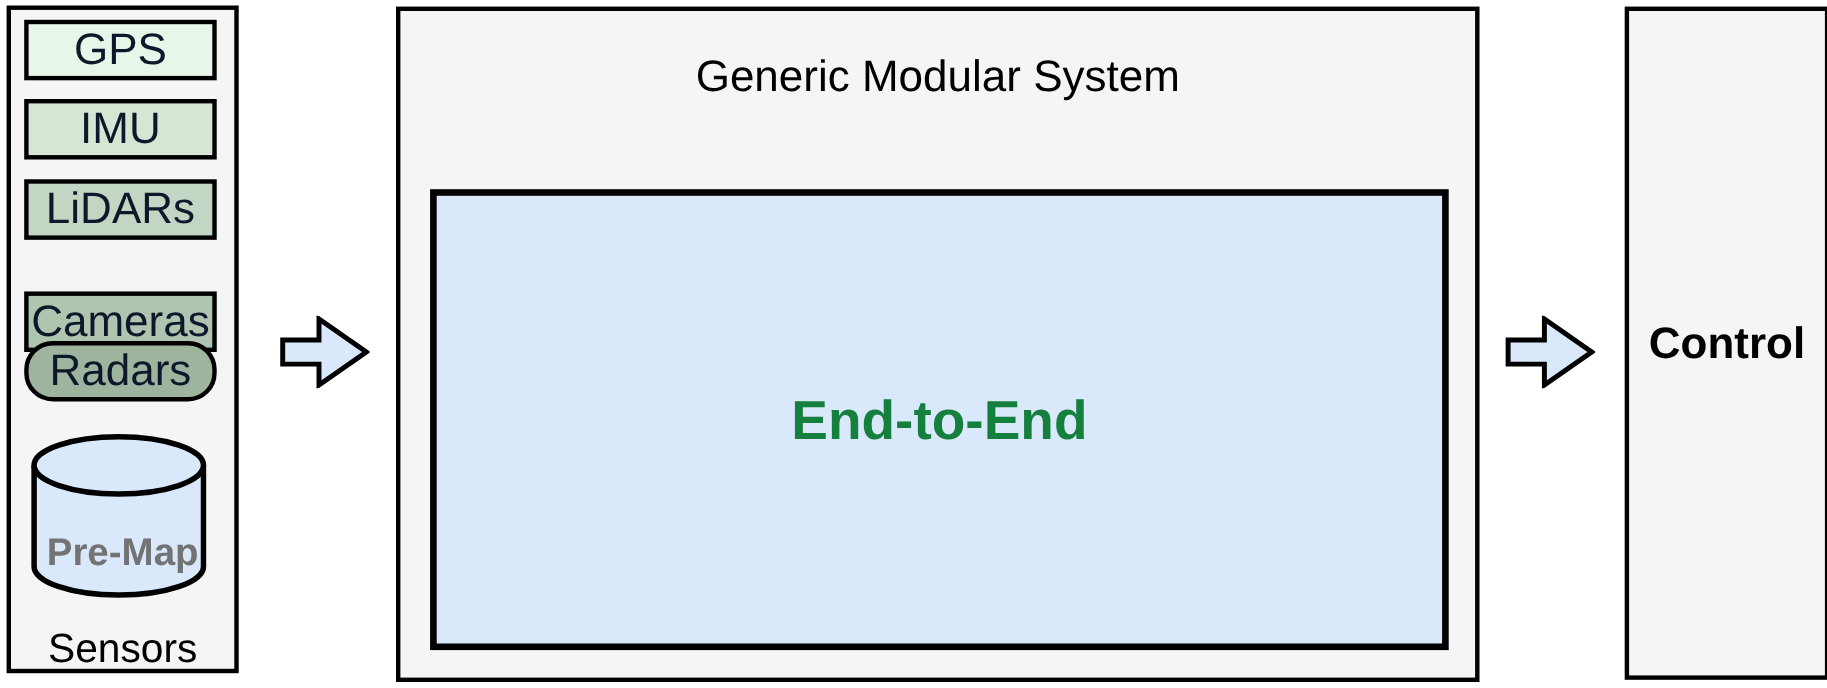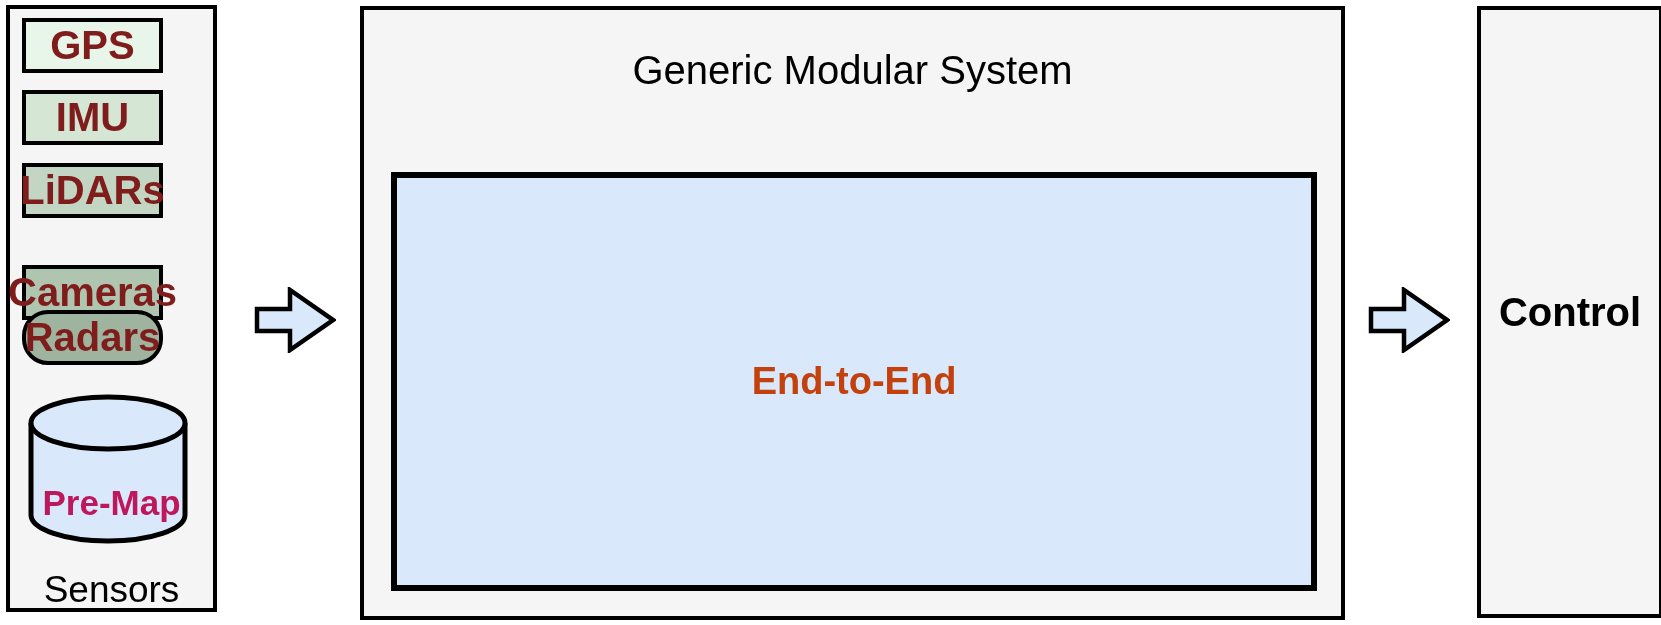--- a/index.html
+++ b/index.html
@@ -18,48 +18,48 @@
     position: absolute;
     background: #f5f5f5;
     border: 4px solid #000000;
   }
 
   .sensors-panel { left: 6px; top: 5px; width: 211px; height: 607px; }
 
   .sensor-box {
     position: absolute;
     left: 12px;
-    width: 141px;
+    width: 175px;
     height: 55px;
     border: 4px solid #000000;
     display: flex;
     align-items: center;
     justify-content: center;
-    font-weight: bold;
+    font-weight: normal;
     font-size: 40px;
-    color: #7f1d1d;
+    color: #0f172a;
     white-space: nowrap;
   }
   .sensor-box.s0 { top: 9px; }
   .sensor-box.s1 { top: 81px; }
   .sensor-box.s2 { top: 154px; }
   .sensor-box.s3 { top: 228px; }
   .sensor-box.s4 { top: 301px; }
 
   .cylinder-svg { position: absolute; left: 18px; top: 384px; width: 160px; height: 152px; }
 
   .premap-label {
     position: absolute;
     left: 0; right: 0;
     top: 474px;
     text-align: center;
     font-weight: bold;
     font-size: 35px;
     line-height: 40px;
-    color: #be185d;
+    color: #737373;
     white-space: nowrap;
   }
 
   .sensors-label {
     position: absolute;
     left: 0; right: 0;
     top: 562px;
     text-align: center;
     font-weight: normal;
     font-size: 37px;
@@ -91,22 +91,22 @@
     width: 926px;
     height: 419px;
     background: #dae8fc;
     border: 6px solid #000000;
     display: flex;
     align-items: center;
     justify-content: center;
   }
   .e2e-label {
     font-weight: bold;
-    font-size: 38px;
-    color: #c2410c;
+    font-size: 50px;
+    color: #15803d;
   }
 
   .control-panel {
     left: 1477px; top: 6px; width: 186px; height: 612px;
     display: flex;
     align-items: center;
     justify-content: center;
   }
   .control-label {
     font-weight: bold;

